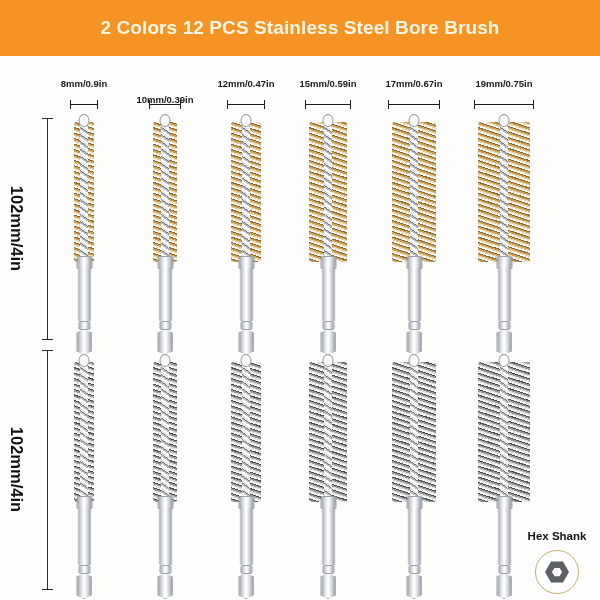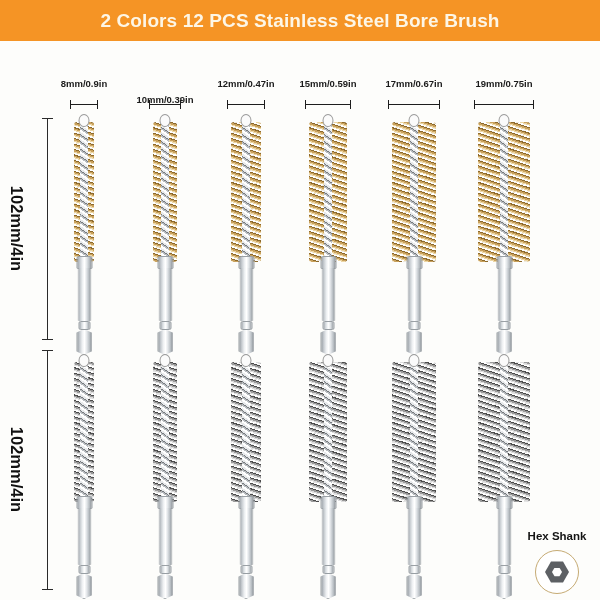--- a/index.html
+++ b/index.html
@@ -18,21 +18,21 @@
     background: #fdfdfb;
     overflow: hidden;
   }
 
   
   .header-banner {
     position: absolute;
     left: 0;
     top: 0;
     width: 600px;
-    height: 41px;
+    height: 56px;
     background: #f59425;
     display: flex;
     align-items: center;
     justify-content: center;
     text-align: right;
   }
   .header-title {
     color: #fdf6e6;
     font-size: 19px;
     font-weight: bold;

